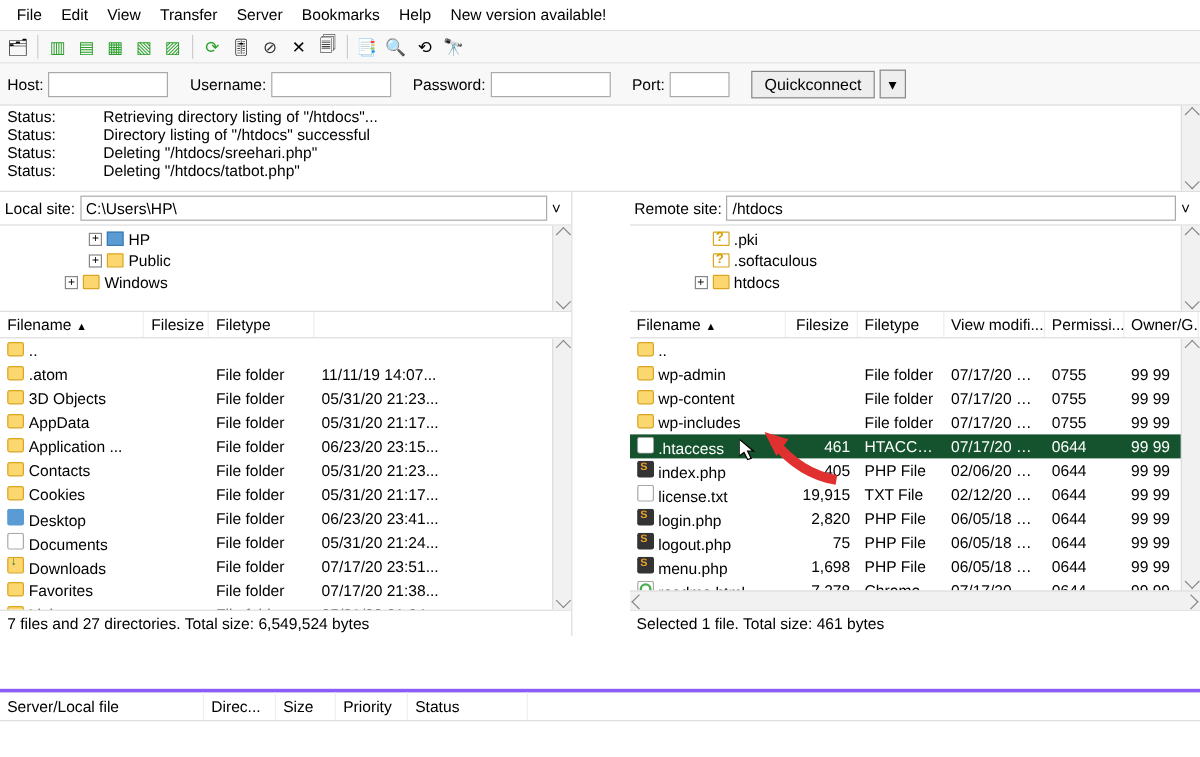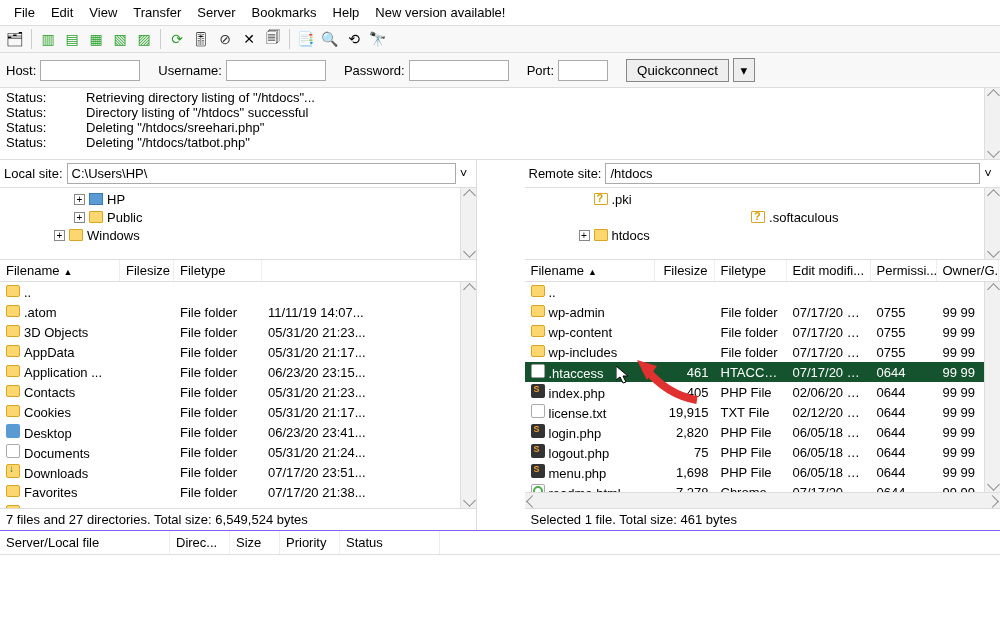--- a/index.html
+++ b/index.html
@@ -50,21 +50,21 @@
 .ficon.html::after{content:'';position:absolute;left:1px;top:1px;width:10px;height:10px;border-radius:50%;border:2px solid #4caf50;box-sizing:border-box;}
 .ficon.htac { background:#fff; border:1px solid #888;}
 .ficon.blue { background:#5a9bd4;}
 .ficon.dl { background:#fcd66f; border:1px solid #daa520; position:relative;}
 .ficon.dl::after{content:'↓';position:absolute;left:2px;top:-2px;font-size:10px;color:#2a7a2a;font-weight:bold;}
 .foot { padding:3px 6px; border-top:1px solid #ddd; font-size:13px;}
 .sbarh { height:16px; background:#f1f1f1; border-top:1px solid #ddd; position:relative;}
 .sbarh::before,.sbarh::after{content:'';position:absolute;top:4px;width:8px;height:8px;border:solid #888;}
 .sbarh::before{left:3px;border-width:1px 0 0 1px;transform:rotate(-45deg);}
 .sbarh::after{right:3px;border-width:1px 0 0 1px;transform:rotate(135deg);}
-.qheader { display:flex; border-top:1px solid #8b5cf6; border-bottom:1px solid #ddd; }
+.qheader { display:flex; border-top:3px solid #8b5cf6; border-bottom:1px solid #ddd;margin-top:44px; }
 .qheader div { padding:4px 6px; border-right:1px solid #eee; font-size:13px;}
 .col-fn{width:120px;} .col-fs{width:54px; text-align:right;} .col-ft{width:88px;} .col-lm{width:200px;}
 .col-fnR{width:130px;} .col-fsR{width:60px;text-align:right;} .col-ftR{width:72px;} .col-lmR{width:84px;} .col-pm{width:66px;} .col-og{width:62px;}
 .arrow { position:absolute; pointer-events:none; }
 .sortind{font-size:9px;margin-left:4px;}
 </style>
 </head>
 <body>
 
 <div class="menubar" id="menubar">
@@ -249,37 +249,37 @@
       <label>Remote site:</label>
       <input class="pathinput" value="/htdocs" style="">
       <span style="width:16px;text-align:center">˅</span>
     </div>
     <div class="treeview" id="remotetree">
       <div class="item" style="padding-left: 50px;">
           <span style="width:15px;display:inline-block"></span>
           <span class="foldic q"></span>
           <span>.pki</span>
         </div>
-        <div class="item" style="padding-left: 50px; justify-content: center;">
+        <div class="item" style="padding-left: 50px;">
           <span style="width:15px;display:inline-block"></span>
           <span class="foldic q"></span>
           <span>.softaculous</span>
         </div>
         <div class="item" style="padding-left: 50px;">
           <span class="tw">+</span>
           <span class="foldic"></span>
           <span>htdocs</span>
         </div>
         <div class="sbarv"></div>
     </div>
     <div class="listheader" id="remotehdr">
         <div class="col-fnR">Filename<span class="sortind">▲</span></div>
         <div class="col-fsR">Filesize</div>
         <div class="col-ftR">Filetype</div>
-        <div class="col-lmR">Edit modifi...</div>
+        <div class="col-lmR">View modifi...</div>
         <div class="col-pm">Permissi...</div>
         <div class="col-og">Owner/G...</div>
       </div>
     <div class="listbody" id="remotelist" style="position:relative">
         <div class="row">
           <div class="col-fnR"><span class="ficon fold"></span>..</div>
           <div class="col-fsR"></div>
           <div class="col-ftR"></div>
           <div class="col-lmR"></div>
           <div class="col-pm"></div>

